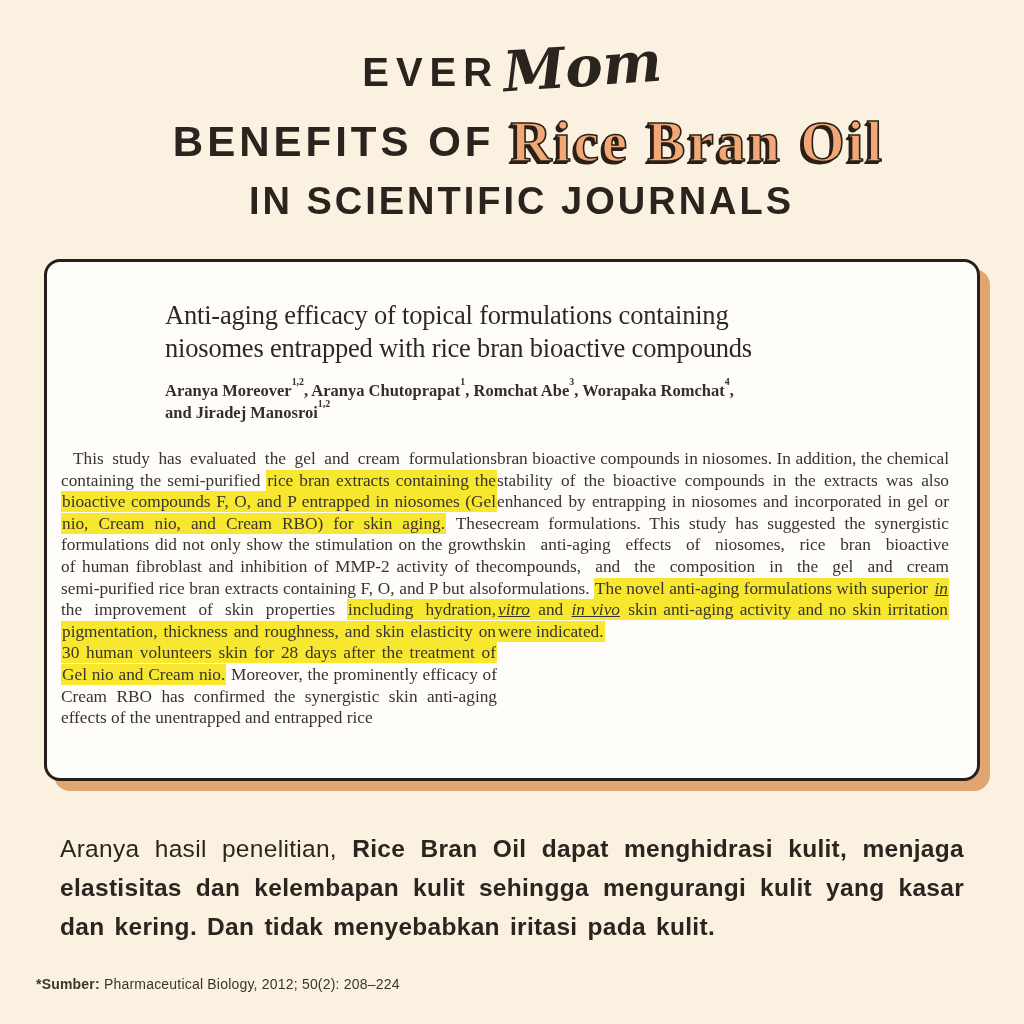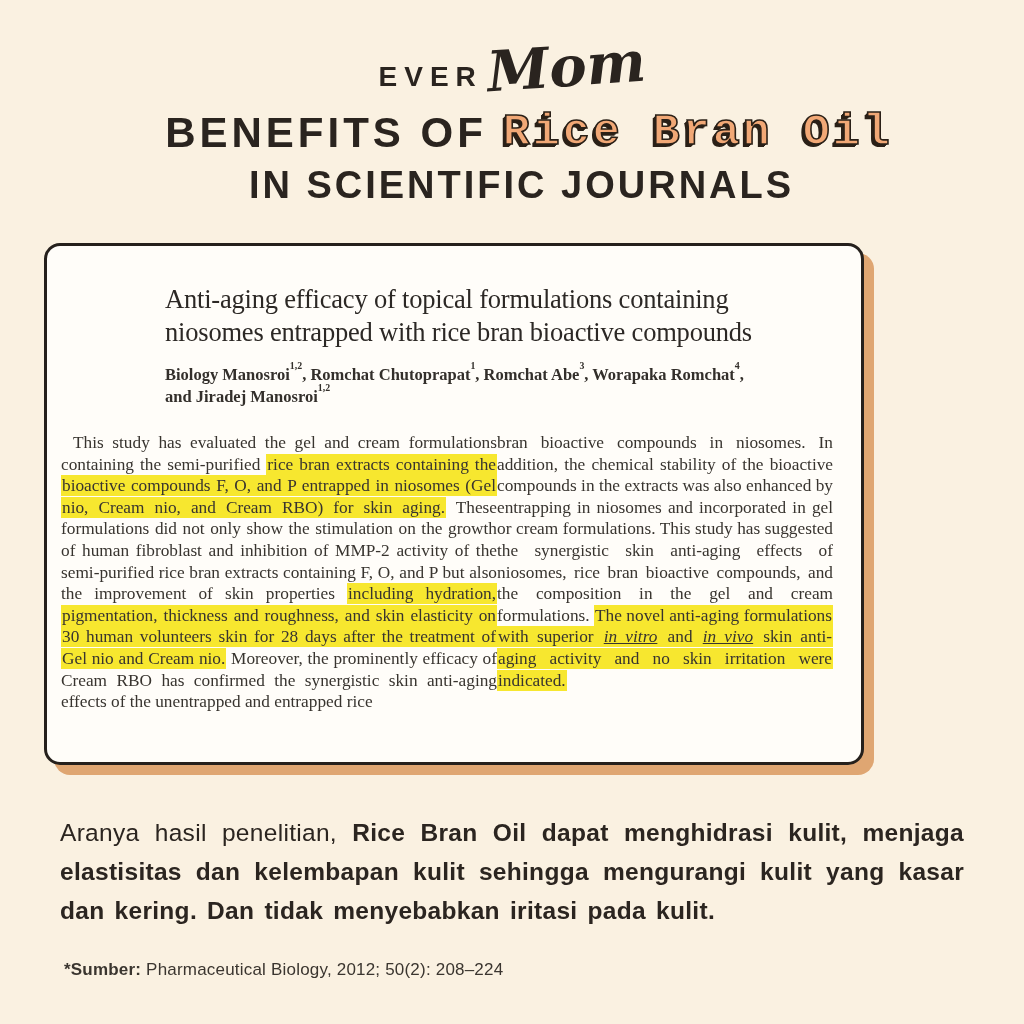--- a/index.html
+++ b/index.html
@@ -7,36 +7,36 @@
     --highlight-yellow:#f7e72f; --card-bg:#fffdf9; --card-border:#25201c;
     --card-shadow:#dfa672; --body-text:#38342f;
   }
   *{margin:0;padding:0;box-sizing:border-box;}
   html,body{width:1024px;height:1024px;}
   body{font-family:"Liberation Sans",sans-serif;background:var(--page-bg);}
   .page{position:relative;width:1024px;height:1024px;overflow:hidden;background:var(--page-bg);}
 
   
   .logo{display:flex;justify-content:center;align-items:baseline;padding-top:46px;color:var(--ink);}
-  .logo-ever{font-size:28px;font-weight:bold;letter-spacing:7px;}
+  .logo-ever{font-size:40px;font-weight:bold;letter-spacing:7px;}
   .logo-mom{font-family:"DejaVu Serif",serif;font-style:italic;font-weight:bold;font-size:56px;
             line-height:40px;margin-left:4px;transform:rotate(-4deg);display:inline-block;}
 
   
   .heading{text-align:center;margin-top:14px;color:var(--ink);}
   .heading-line1{display:flex;justify-content:center;align-items:center;gap:16px;padding-left:34px;}
   .heading-plain{font-size:42px;font-weight:bold;letter-spacing:4px;}
-  .heading-accent{font-family:Liberation Mono, monospace;font-weight:bold;font-size:45px;
+  .heading-accent{font-family:Liberation Serif, serif;font-weight:bold;font-size:57px;
       color:var(--accent-orange);letter-spacing:3px;
       -webkit-text-stroke:1.6px #2a2017;
       text-shadow:-3px 3px 0 #2a2017,-2px 2px 0 #2a2017,-1px 1px 0 #2a2017;}
   .heading-line2{font-size:38px;font-weight:bold;letter-spacing:3px;margin-top:6px;padding-left:19px;}
 
   
-  .card{position:relative;margin:36px 44px 0 44px;width:820px;height:522px;
+  .card{position:relative;margin:36px 44px 0 44px;width:936px;height:522px;
         background:var(--card-bg);border:3px solid var(--card-border);border-radius:16px;
         box-shadow:10px 10px 0 0 var(--card-shadow);
         font-family:"Liberation Serif",serif;color:var(--body-text);padding-top:37px;}
   .paper-title{font-size:26.5px;line-height:33px;font-weight:normal;color:#2c2825;
         margin-left:118px;max-width:660px;letter-spacing:-0.2px;}
   .authors{margin-top:15px;margin-left:118px;font-size:16.5px;line-height:22px;
         font-weight:bold;color:#332f2b;max-width:700px;}
   .authors sup{font-size:60%;line-height:0;position:relative;top:-0.45em;font-weight:bold;}
   .abstract{display:flex;padding:0 28px 0 14px;margin-top:24px;}
   .col{font-size:17.3px;line-height:21.6px;text-align:justify;color:var(--body-text);}
@@ -45,21 +45,21 @@
   .hl{background:var(--highlight-yellow);padding:1px 1px;
       -webkit-box-decoration-break:clone;box-decoration-break:clone;}
   .it{font-style:italic;text-decoration:underline;}
   .bd{font-weight:bold;}
 
   
   .summary{margin:48px 60px 0 60px;font-size:24.5px;line-height:39px;text-align:justify;
         color:#2b2520;letter-spacing:0.3px;word-spacing:3px;}
 
   
-  .source{margin:30px 60px 0 64px;font-size:17px;color:#3a352f;letter-spacing:0.2px;}
+  .source{margin:30px 60px 0 36px;font-size:14px;color:#3a352f;letter-spacing:0.2px;}
 </style>
 </head>
 <body>
 
 <div class="page">
 
   <header class="logo">
     <span class="logo-ever">EVER</span>
     <span class="logo-mom">Mom</span>
   </header>
@@ -67,21 +67,21 @@
   <div class="heading">
     <div class="heading-line1">
       <span class="heading-plain">BENEFITS OF</span>
       <span class="heading-accent">Rice Bran Oil</span>
     </div>
     <div class="heading-line2">IN SCIENTIFIC JOURNALS</div>
   </div>
 
   <section class="card">
     <h1 class="paper-title">Anti-aging efficacy of topical formulations containing niosomes entrapped with rice bran bioactive compounds</h1>
-    <p class="authors"><span>Biology Manosroi</span><sup>1,2</sup><span>, Romchat Chutoprapat</span><sup>1</sup><span>, Romchat Abe</span><sup>3</sup><span>, Worapaka Romchat</span><sup>4</sup><span>,</span><br><span>and Jiradej Manosroi</span><sup>1,2</sup></p>
+    <p class="authors"><span>Aranya Moreover</span><sup>1,2</sup><span>, Aranya Chutoprapat</span><sup>1</sup><span>, Romchat Abe</span><sup>3</sup><span>, Worapaka Romchat</span><sup>4</sup><span>,</span><br><span>and Jiradej Manosroi</span><sup>1,2</sup></p>
     <div class="abstract">
       <p class="col col-left"><span>This study has evaluated the gel and cream formulations containing the semi-purified </span><span class="hl">rice bran extracts containing the bioactive compounds F, O, and P entrapped in niosomes (Gel nio, Cream nio, and Cream RBO) for skin aging.</span><span> These formulations did not only show the stimulation on the growth of human fibroblast and inhibition of MMP-2 activity of the semi-purified rice bran extracts containing F, O, and P but also the improvement of skin properties </span><span class="hl">including hydration, pigmentation, thickness and roughness, and skin elasticity on 30 human volunteers skin for 28 days after the treatment of Gel nio and Cream nio.</span><span> Moreover, the prominently efficacy of Cream RBO has confirmed the synergistic skin anti-aging effects of the unentrapped and entrapped rice</span></p>
       <p class="col col-right"><span>bran bioactive compounds in niosomes. In addition, the chemical stability of the bioactive compounds in the extracts was also enhanced by entrapping in niosomes and incorporated in gel or cream formulations. This study has suggested the synergistic skin anti-aging effects of niosomes, rice bran bioactive compounds, and the composition in the gel and cream formulations. </span><span class="hl">The novel anti-aging formulations with superior </span><span class="hl it">in vitro</span><span class="hl"> and </span><span class="hl it">in vivo</span><span class="hl"> skin anti-aging activity and no skin irritation were indicated.</span></p>
     </div>
   </section>
 
   <p class="summary"><span>Aranya hasil penelitian, </span><span class="bd">Rice Bran Oil dapat menghidrasi kulit, menjaga elastisitas dan kelembapan kulit sehingga mengurangi kulit yang kasar dan kering. Dan tidak menyebabkan iritasi pada kulit.</span></p>
 
   <p class="source"><span class="bd">*Sumber:</span><span> Pharmaceutical Biology, 2012; 50(2): 208–224</span></p>
 

